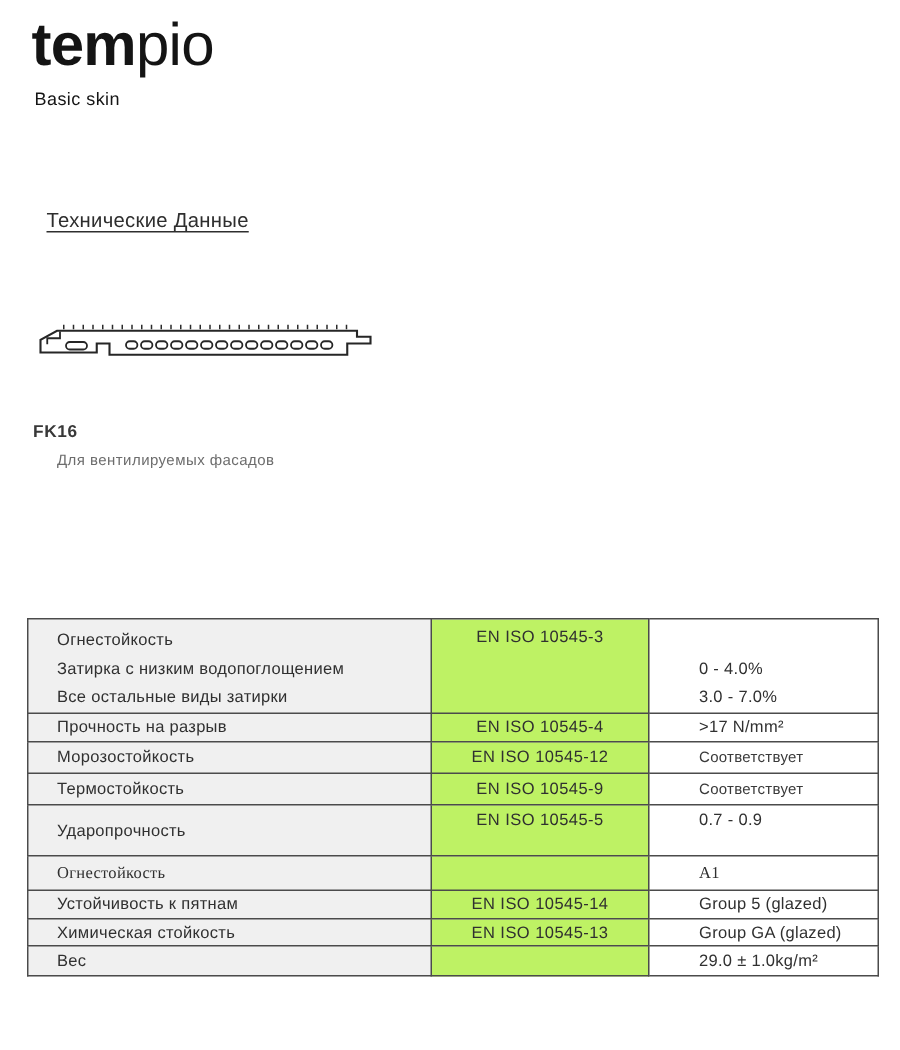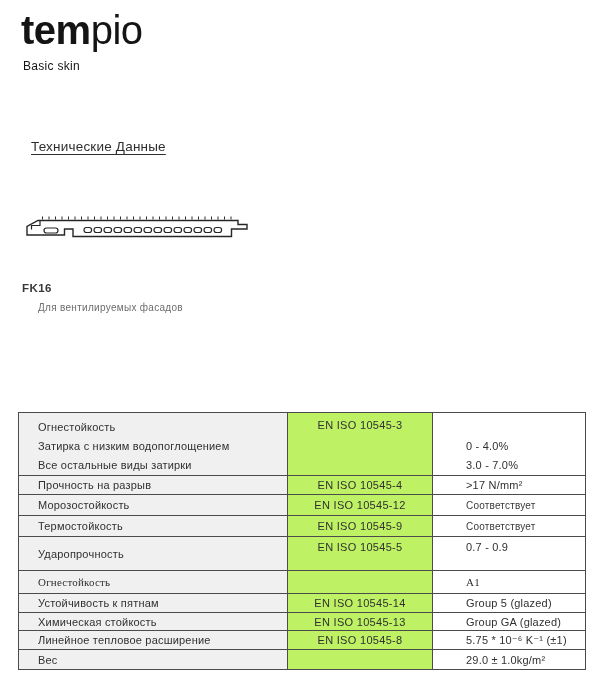--- a/index.html
+++ b/index.html
@@ -179,29 +179,20 @@
         </tr>
         <tr class="row8">
           <td class="c-prop">
             <div class="line">Химическая стойкость</div>
           </td>
           <td class="c-std">EN ISO 10545-13</td>
           <td class="c-val">
             <div class="line">Group GA (glazed)</div>
           </td>
         </tr>
-        <tr class="row9">
-          <td class="c-prop">
-            <div class="line">Линейное тепловое расширение</div>
-          </td>
-          <td class="c-std">EN ISO 10545-8</td>
-          <td class="c-val">
-            <div class="line">5.75 * 10⁻⁶ K⁻¹ (±1)</div>
-          </td>
-        </tr>
         <tr class="row10">
           <td class="c-prop">
             <div class="line">Вес</div>
           </td>
           <td class="c-std">&nbsp;</td>
           <td class="c-val">
             <div class="line">29.0 ± 1.0kg/m²</div>
           </td>
         </tr>
       </tbody>

